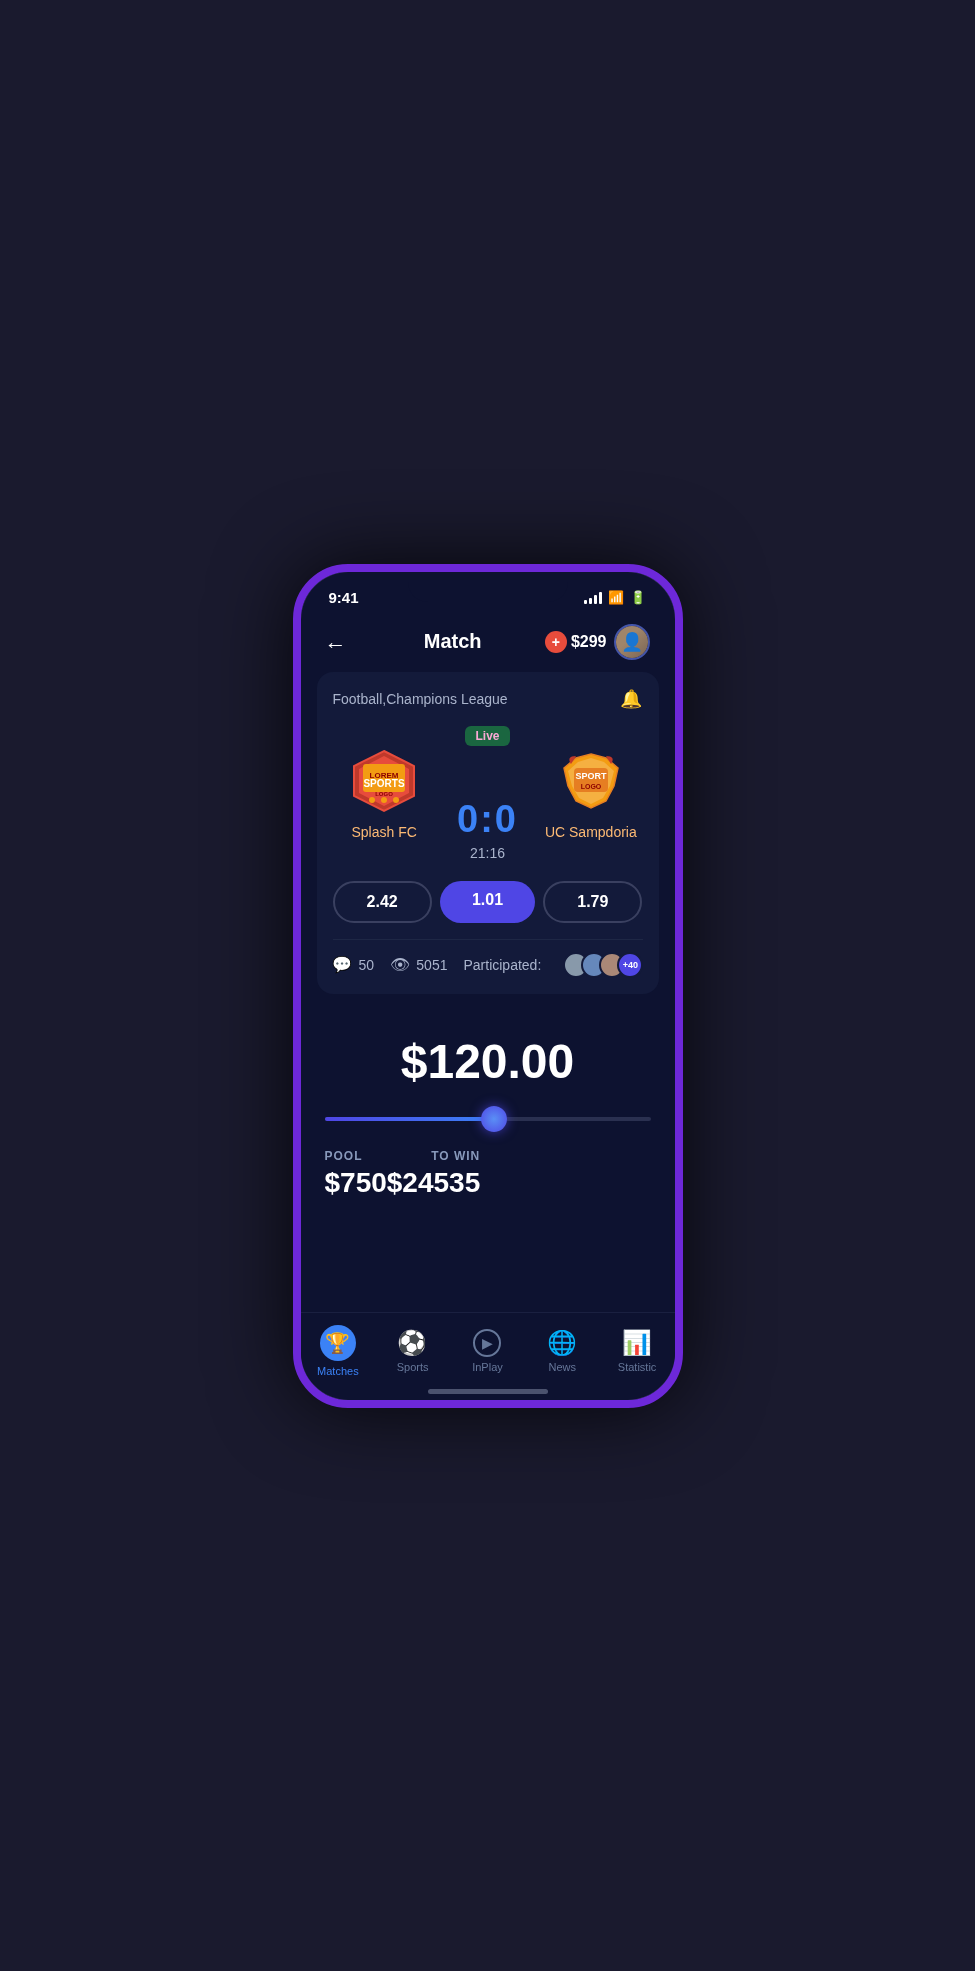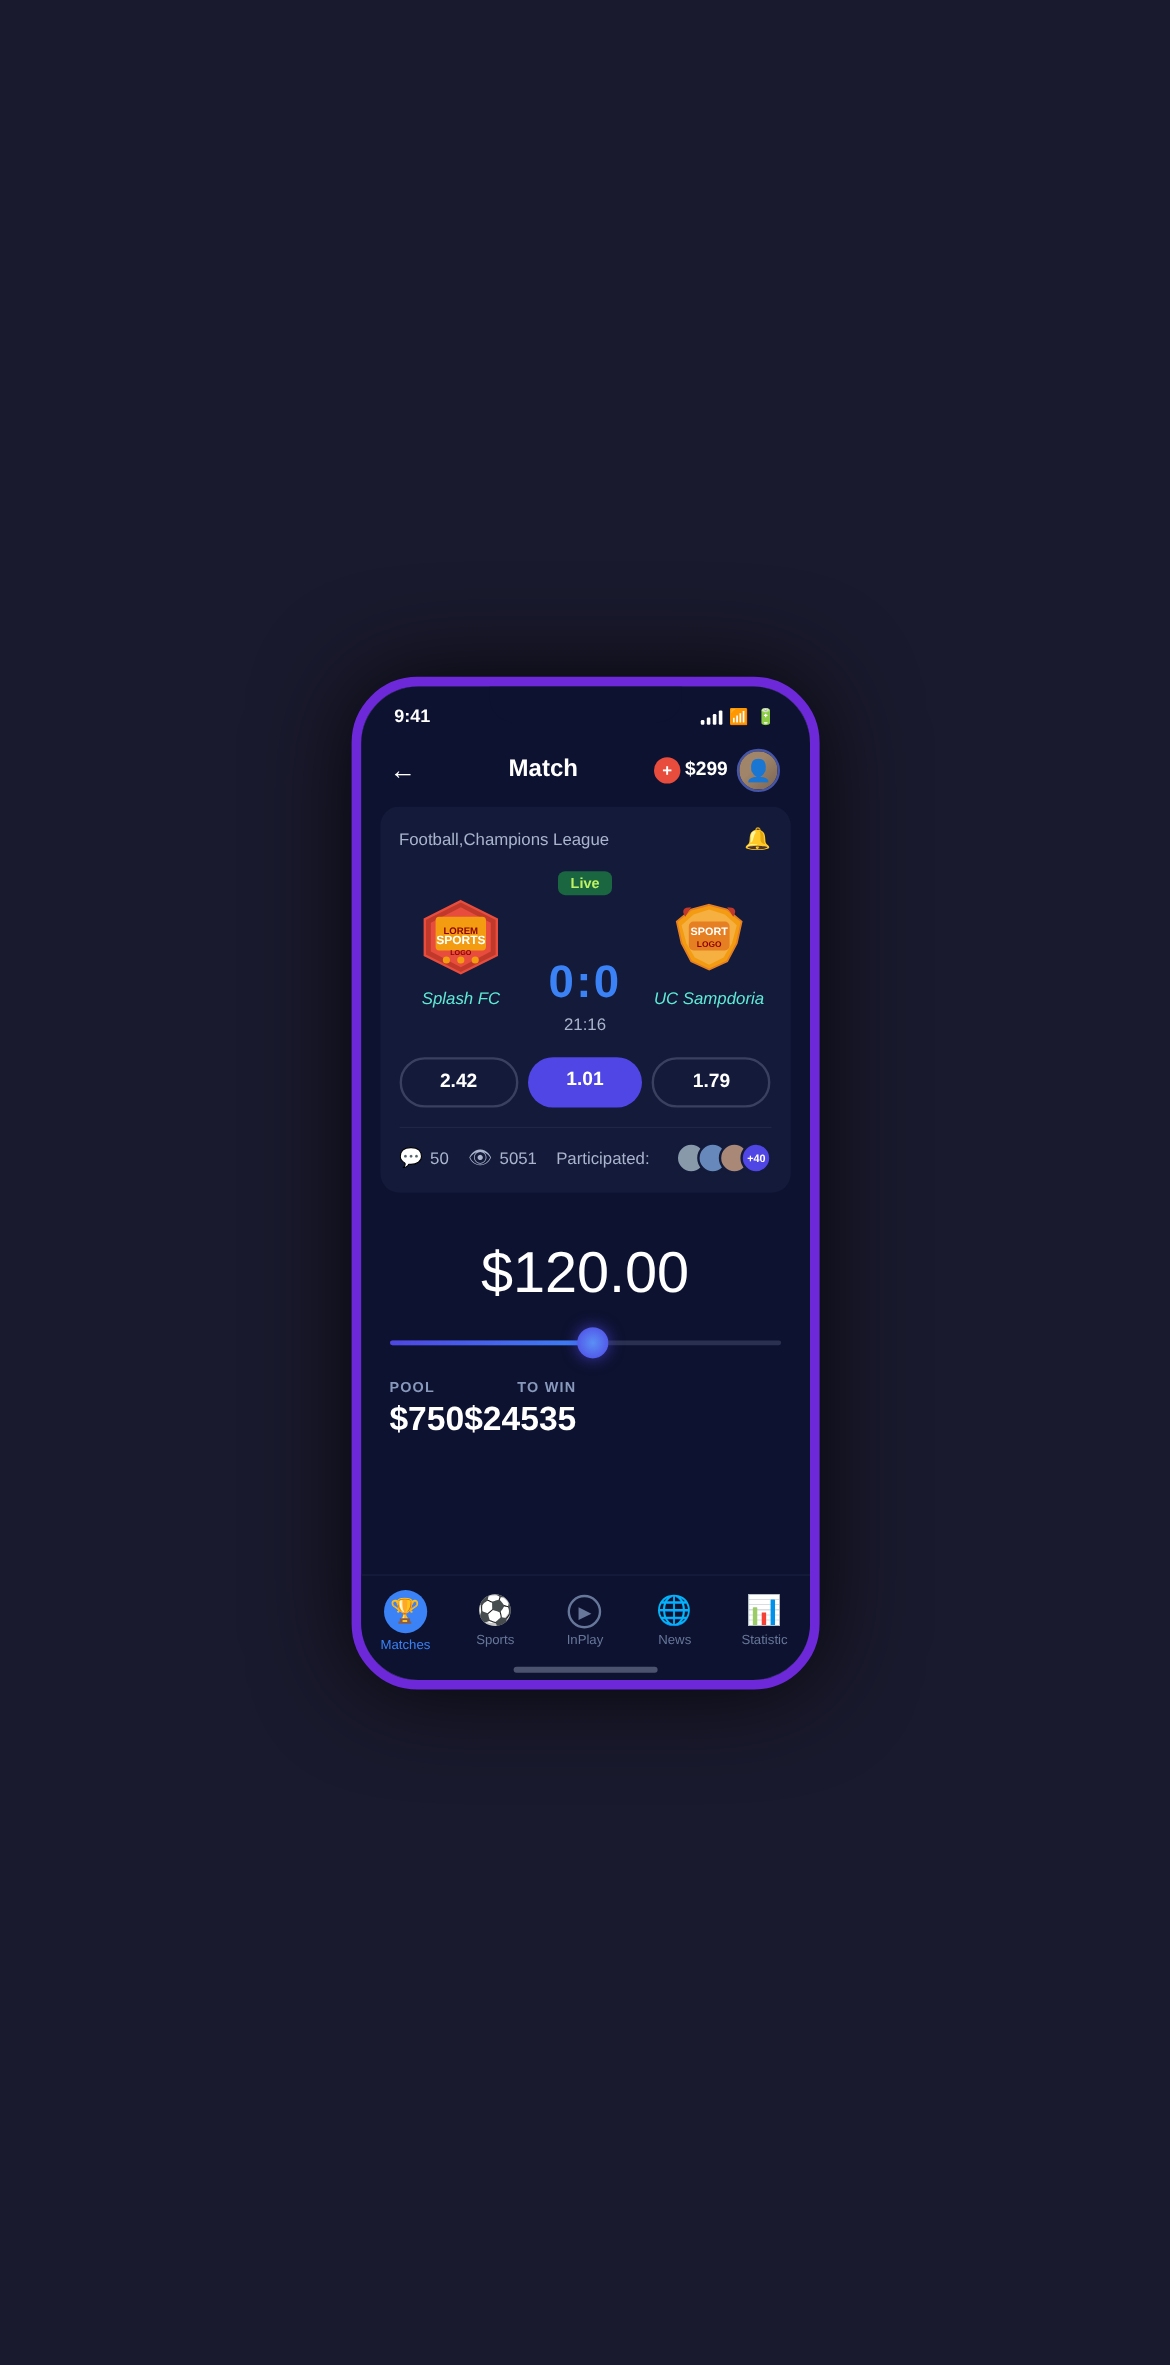--- a/index.html
+++ b/index.html
@@ -181,36 +181,35 @@
       flex: 1;
     }
     .team-logo {
       width: 70px;
       height: 70px;
       display: flex;
       align-items: center;
       justify-content: center;
     }
     .team-name {
-      color: #5eead4;
+      color: #fdba74;
       font-size: 14px;
       font-weight: 500;
       text-align: right;
-      font-style: italic;
     }
     .score-center {
       display: flex;
       flex-direction: column;
       align-items: center;
       gap: 4px;
       flex: 1;
     }
     .live-badge {
       background: #1a6640;
-      color: #bef264;
+      color: #f9a8d4;
       font-size: 12px;
       font-weight: 600;
       padding: 3px 10px;
       border-radius: 6px;
     }
     .score-display {
       color: #3b82f6;
       font-size: 38px;
       font-weight: 700;
       letter-spacing: 2px;
@@ -292,21 +291,21 @@
       font-size: 9px;
       font-weight: 700;
     }
     
     .bet-section {
       padding: 20px 8px;
     }
     .bet-amount {
       color: white;
       font-size: 48px;
-      font-weight: 400;
+      font-weight: 700;
       text-align: center;
       margin-bottom: 28px;
     }
     
     .slider-container {
       margin-bottom: 28px;
       position: relative;
     }
     .slider-track {
       width: 100%;

